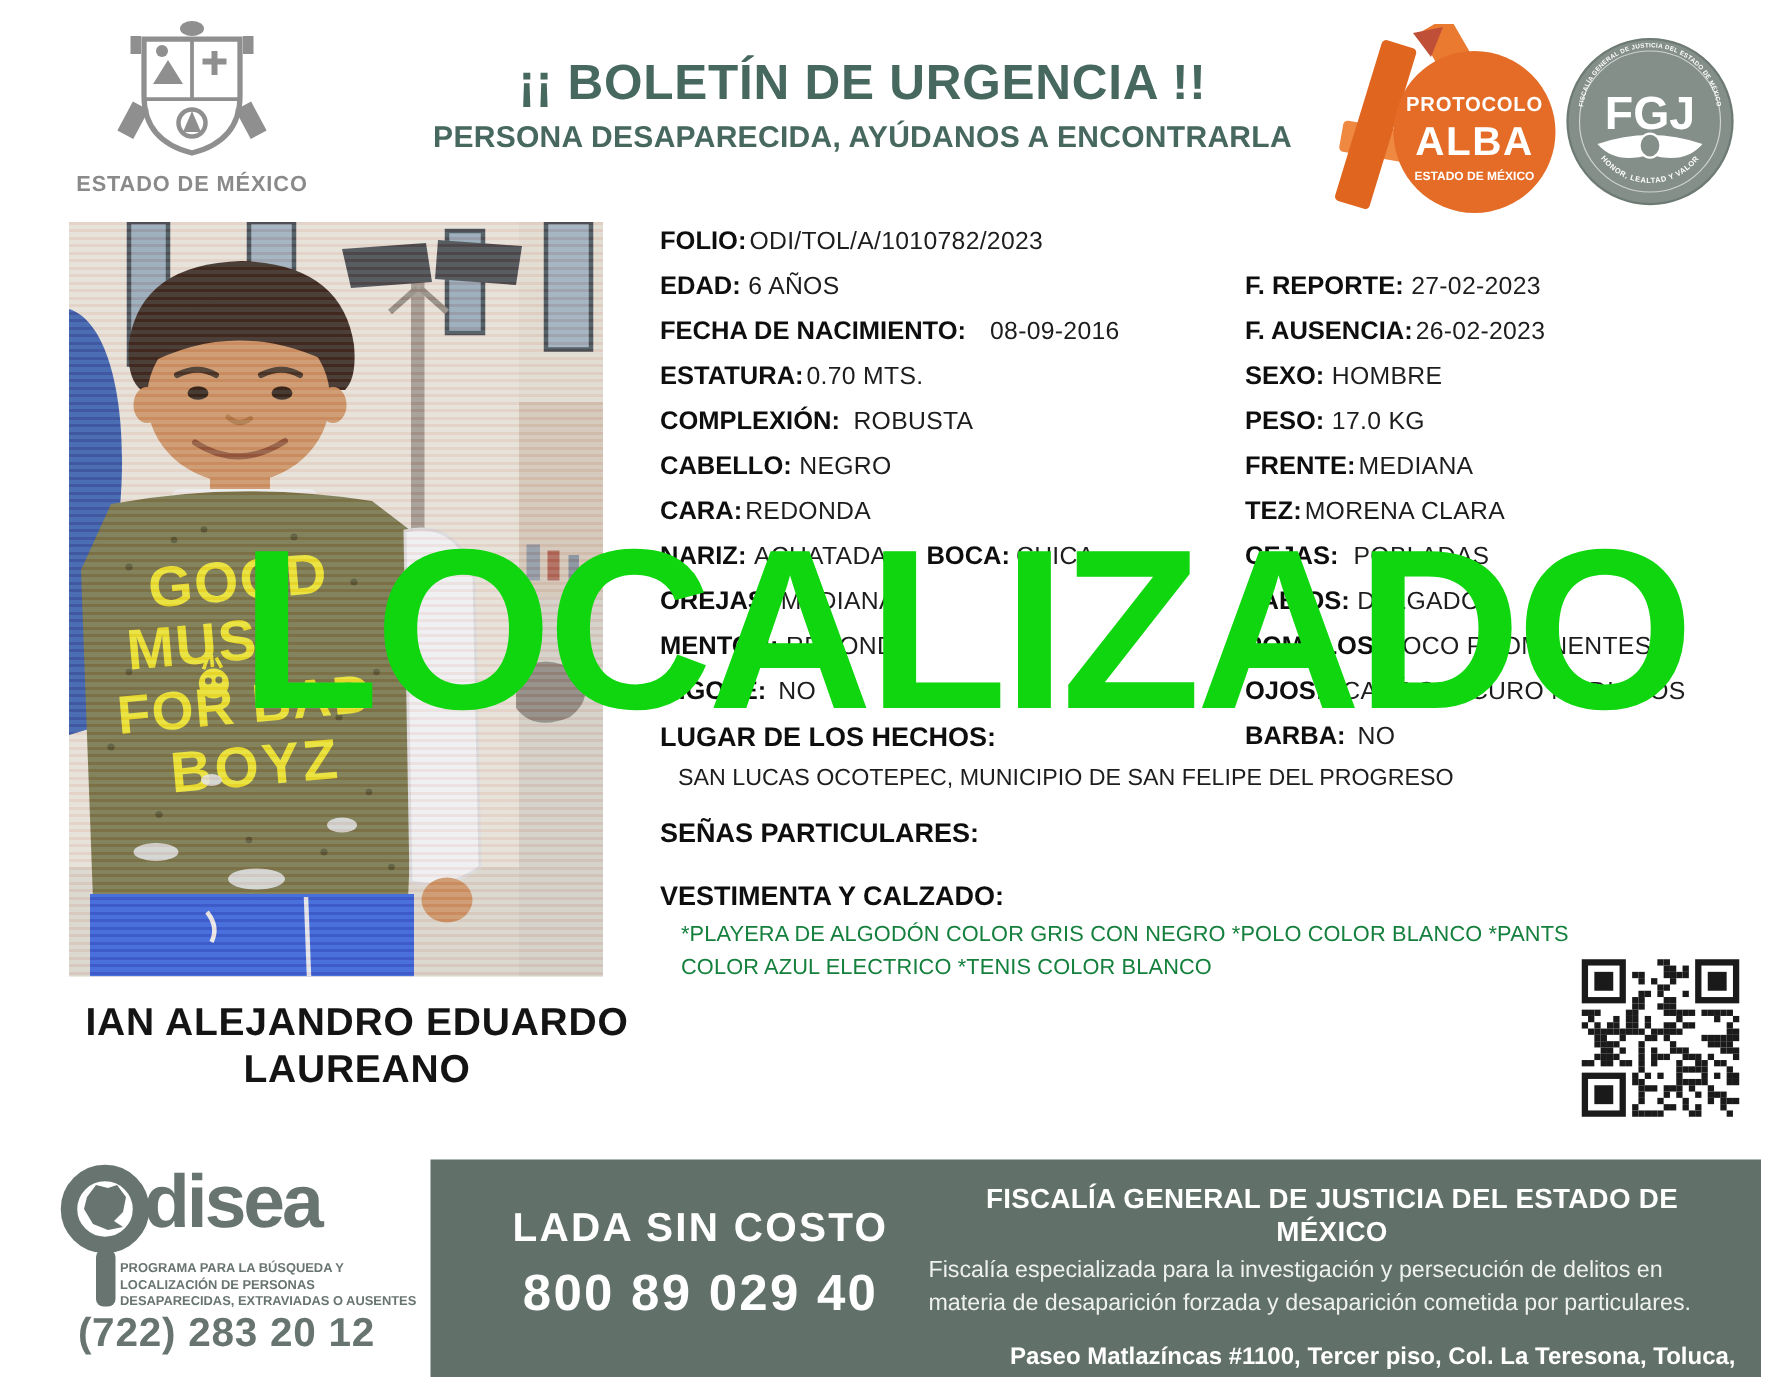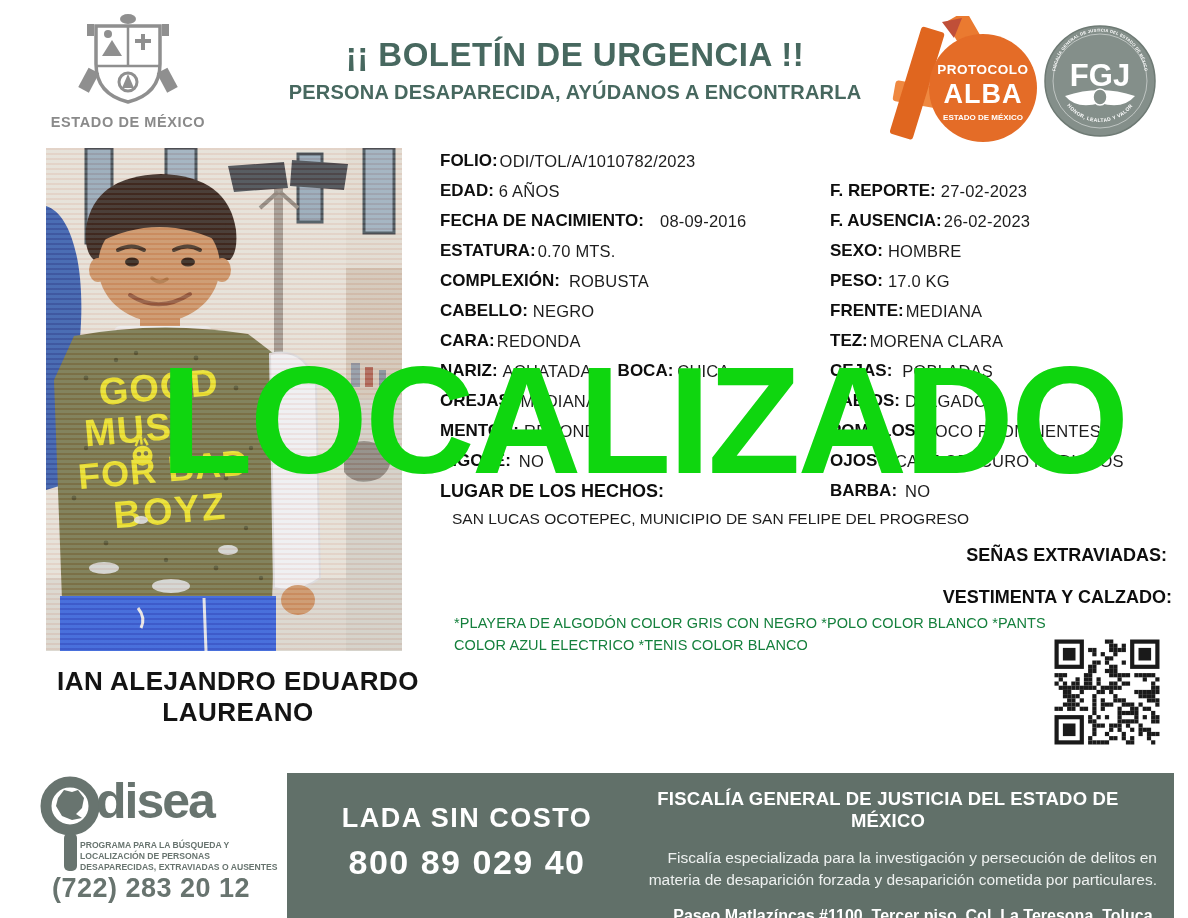--- a/index.html
+++ b/index.html
@@ -19,21 +19,21 @@
   .photo{position:absolute;left:46px;top:148px;width:356px;height:503px;background:#e3ded4;overflow:hidden;}
   .photo::after{content:"";position:absolute;inset:0;pointer-events:none;
     background:repeating-linear-gradient(to bottom, rgba(228,118,96,.10) 0 2px, rgba(255,255,255,.14) 2px 5px);}
 
   
   .name{position:absolute;left:28px;top:666px;width:420px;text-align:center;
         font-size:26px;font-weight:700;color:#141414;line-height:1.2;letter-spacing:.5px;}
 
   
   .info{position:absolute;left:440px;top:146px;width:732px;}
-  .row{display:flex;height:30px;align-items:center;justify-content:flex-end;}
+  .row{display:flex;height:30px;align-items:center;}
   .cell-l{width:390px;display:flex;align-items:center;}
   .cell-r{flex:1;display:flex;align-items:center;}
   .lbl{font-weight:700;font-size:17px;color:#0e0e0e;white-space:pre;}
   .val{font-size:16.5px;color:#1d1d1d;margin-left:5px;letter-spacing:.2px;white-space:pre;}
   .gap{width:26px;}
   .sub{font-size:15.5px;color:#1d1d1d;padding-left:12px;height:26px;display:flex;align-items:center;}
   .row-senas{margin-top:8px;}
   .row-vest{margin-top:12px;}
   .vest-text{font-size:14.5px;color:#15803d;padding-left:14px;width:592px;line-height:1.5;margin-top:1px;letter-spacing:.1px;}
 
@@ -53,21 +53,21 @@
             color:var(--logo-gray,#68746f);line-height:1.3;}
   .odi-phone{position:absolute;left:0;top:97px;width:258px;text-align:center;font-size:27px;
              font-weight:700;color:var(--logo-gray,#68746f);letter-spacing:.5px;}
   .f-gray{position:absolute;left:287px;top:773px;width:887px;height:157px;background:var(--footer-gray,#617069);}
   .lada{position:absolute;left:28px;top:0;width:304px;height:139px;display:flex;flex-direction:column;
         justify-content:center;align-items:center;color:#fff;}
   .lada .l1{font-size:27px;font-weight:700;letter-spacing:1.5px;}
   .lada .l2{font-size:34px;font-weight:700;margin-top:9px;letter-spacing:1.5px;}
   .fisc{position:absolute;left:332px;top:15px;width:538px;color:#fff;}
   .fisc .t{font-size:18.5px;font-weight:700;text-align:center;letter-spacing:.2px;}
-  .fisc .d{font-size:15.5px;font-weight:400;text-align:right;margin-top:15px;line-height:1.4;color:#eef1f0;}
+  .fisc .d{font-size:15.5px;font-weight:400;text-align:left;margin-top:4px;line-height:1.4;color:#eef1f0;}
   .fisc .a{font-size:16px;font-weight:700;text-align:right;margin-top:15px;line-height:1.4;}
 </style>
 </head>
 <body>
 
 <div class="page">
 
   <div class="hdr-shield">
     <svg width="104" height="96" viewBox="0 0 100 96">
       <g fill="#8f8f8f" stroke="#8f8f8f">
@@ -341,21 +341,21 @@
       <div class="cell-l">
           <span class="lbl" style="font-size:18px">LUGAR DE LOS HECHOS:</span>
         </div>
       <div class="cell-r">
           <span class="lbl">BARBA:</span>
           <span class="val" style="margin-left:8px">NO</span>
         </div>
     </div>
     <div class="sub">SAN LUCAS OCOTEPEC, MUNICIPIO DE SAN FELIPE DEL PROGRESO</div>
     <div class="row row-senas">
-      <span class="lbl" style="font-size:18px">SEÑAS EXTRAVIADAS:</span>
+      <span class="lbl" style="font-size:18px">SEÑAS PARTICULARES:</span>
       <span class="val"></span>
     </div>
     <div class="row row-vest">
       <span class="lbl" style="font-size:18px">VESTIMENTA Y CALZADO:</span>
     </div>
     <div class="vest-text">*PLAYERA DE ALGODÓN COLOR GRIS CON NEGRO *POLO COLOR BLANCO *PANTS COLOR AZUL ELECTRICO *TENIS COLOR BLANCO</div>
   </div>
 
   <div class="watermark">LOCALIZADO</div>
 

